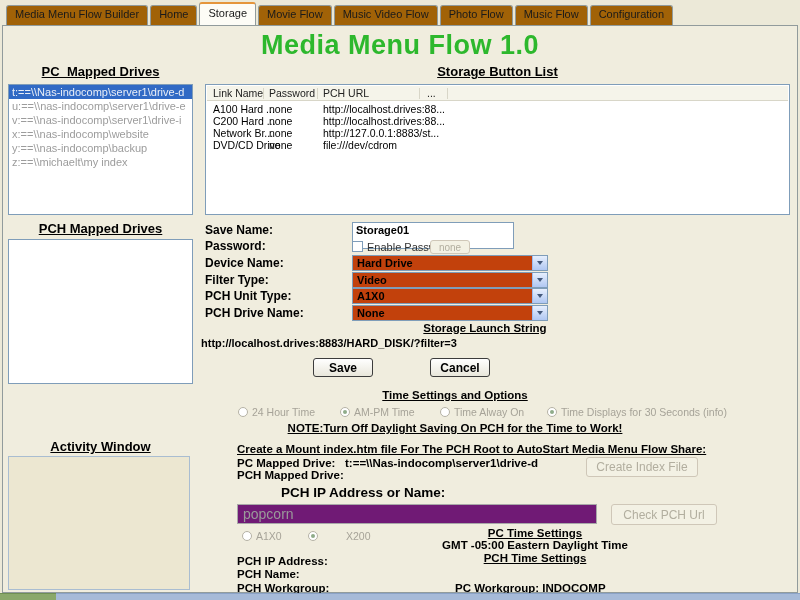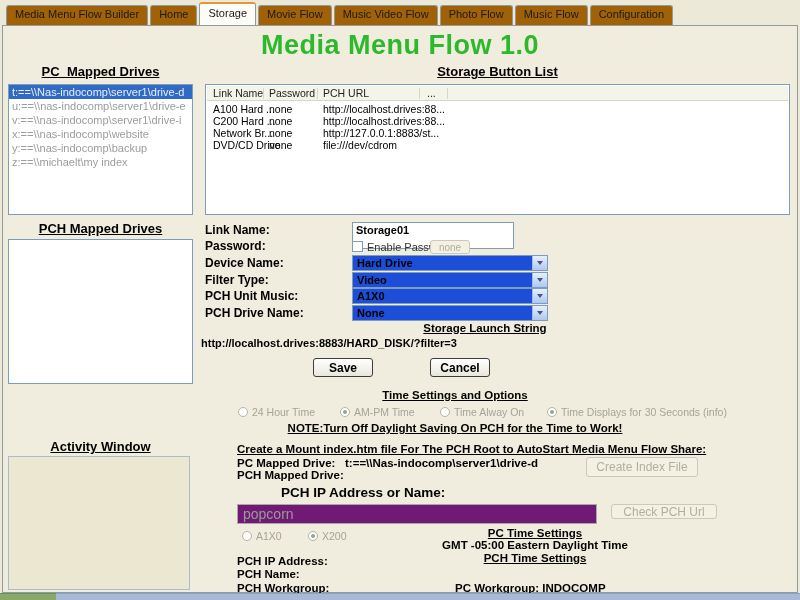--- a/index.html
+++ b/index.html
@@ -35,21 +35,21 @@
   .sb-header .hc { position:absolute; top:1px; }
   .sb-sep { position:absolute; top:2px; width:1px; height:11px; background:#d8d6c8; }
   .sb-rows { position:absolute; left:1px; top:18px; right:1px; bottom:1px; }
   .sb-row { position:relative; height:12px; font-size:10.5px; color:#000; }
   .sb-row span { position:absolute; top:0; white-space:nowrap; }
   .sb-c1 { left:6px; } .sb-c2 { left:62px; } .sb-c3 { left:116px; }
 
   
   .flabel { font-weight:bold; font-size:12px; color:#000; white-space:nowrap; }
   .tinput { background:#fff; border:1px solid #7f9db9; font-weight:bold; font-size:11px; padding:1px 3px 0 3px; color:#000; }
-  .combo  { background:#1d4ed8; border:1px solid #7f9db9; font-weight:bold; font-size:11px; color:#000; }
+  .combo  { background:#c2410c; border:1px solid #7f9db9; font-weight:bold; font-size:11px; color:#000; }
   .combo .val { position:absolute; left:4px; top:1px; }
   .combo .arrow { position:absolute; right:0; top:0; bottom:0; width:15px;
                   background:linear-gradient(#e7effd,#b0c7f2); border-left:1px solid #9ebcf0; }
   .combo .arrow::after { content:""; position:absolute; left:4px; top:5px; width:0; height:0;
                   border-left:3px solid transparent; border-right:3px solid transparent; border-top:4px solid #44597c; }
   .checkbox { width:11px; height:11px; background:#fff; border:1px solid #7f9db9; display:inline-block; }
   .cb-label { font-size:11px; color:#333; }
 
   
   .btn { border:1px solid #3c3c3c; border-radius:3px; background:linear-gradient(#ffffff,#e9e7db);
@@ -155,41 +155,41 @@
           <span class="sb-c3">http://127.0.0.1:8883/st...</span>
         </div>
         <div class="sb-row">
           <span class="sb-c1">DVD/CD Drive</span>
           <span class="sb-c2">none</span>
           <span class="sb-c3">file:///dev/cdrom</span>
         </div>
       </div>
   </div>
 
-  <div class="abs flabel" style="left:205px;top:223px;">Link Name:</div>
+  <div class="abs flabel" style="left:205px;top:223px;">Save Name:</div>
   <div class="abs tinput" style="left:352px;top:222px;width:162px;height:27px;">Storage01</div>
 
   <div class="abs flabel" style="left:205px;top:239px;">Password:</div>
   <span class="abs checkbox" style="left:352px;top:241px;"></span>
   <span class="abs cb-label" style="left:367px;top:241px;">Enable Password</span>
   <div class="abs btn-disabled" style="left:430px;top:240px;width:40px;height:14px;font-size:10px;">none</div>
 
   <div class="abs flabel" style="left:205px;top:256px;">Device Name:</div>
   <div class="abs combo" style="left:352px;top:255px;width:196px;height:16px;">
     <span class="val">Hard Drive</span>
     <span class="arrow"></span>
   </div>
 
   <div class="abs flabel" style="left:205px;top:273px;">Filter Type:</div>
   <div class="abs combo" style="left:352px;top:272px;width:196px;height:16px;">
     <span class="val">Video</span>
     <span class="arrow"></span>
   </div>
 
-  <div class="abs flabel" style="left:205px;top:289px;">PCH Unit Music:</div>
+  <div class="abs flabel" style="left:205px;top:289px;">PCH Unit Type:</div>
   <div class="abs combo" style="left:352px;top:288px;width:196px;height:16px;">
     <span class="val">A1X0</span>
     <span class="arrow"></span>
   </div>
 
   <div class="abs flabel" style="left:205px;top:306px;">PCH Drive Name:</div>
   <div class="abs combo" style="left:352px;top:305px;width:196px;height:16px;">
     <span class="val">None</span>
     <span class="arrow"></span>
   </div>
@@ -222,29 +222,29 @@
     </div>
   <div class="abs heading h-sm" style="left:200px;top:422px;width:510px;">NOTE:Turn Off Daylight Saving On PCH for the Time to Work!</div>
 
   <div class="abs heading h-sm" style="left:237px;top:443px;width:520px;text-align:left;">Create a Mount index.htm file For The PCH Root to AutoStart Media Menu Flow Share:</div>
   <div class="abs boldline" style="left:237px;top:457px;"><span>PC Mapped Drive:   </span><span>t:==\\Nas-indocomp\server1\drive-d</span></div>
   <div class="abs boldline" style="left:237px;top:469px;">PCH Mapped Drive:</div>
   <div class="abs btn-disabled" style="left:586px;top:457px;width:112px;height:20px;">Create Index File</div>
 
   <div class="abs boldline" style="left:237px;top:485px;font-size:13.5px;margin-left:44px;">PCH IP Address or Name:</div>
   <div class="abs dis-input" style="left:237px;top:504px;width:360px;height:20px;">popcorn</div>
-  <div class="abs btn-disabled" style="left:611px;top:504px;width:106px;height:15px;">Check PCH Url</div>
+  <div class="abs btn-disabled" style="left:611px;top:504px;width:106px;height:21px;">Check PCH Url</div>
 
   <div class="abs" style="left:0;top:530px;width:800px;height:14px;">
 
   <span class="radio-item" style="left: 242px; top: 0px;">
         <span class="radio"></span>
         <span class="radio-label">A1X0</span>
       </span>
-      <span class="radio-item" style="left: 308px; top: 0px;">
+      <span class="radio-item" style="left: 308px; top: 0px; gap: 24px;">
         <span class="radio on"></span>
         <span class="radio-label">X200</span>
       </span>
     </div>
 
   <div class="abs heading h-sm" style="left:440px;top:527px;width:190px;">PC Time Settings</div>
   <div class="abs boldline" style="left:400px;top:539px;width:270px;text-align:center;">GMT -05:00 Eastern Daylight Time</div>
 
   <div class="abs boldline" style="left:237px;top:555px;">PCH IP Address:</div>
   <div class="abs heading h-sm" style="left:450px;top:552px;width:170px;">PCH Time Settings</div>

